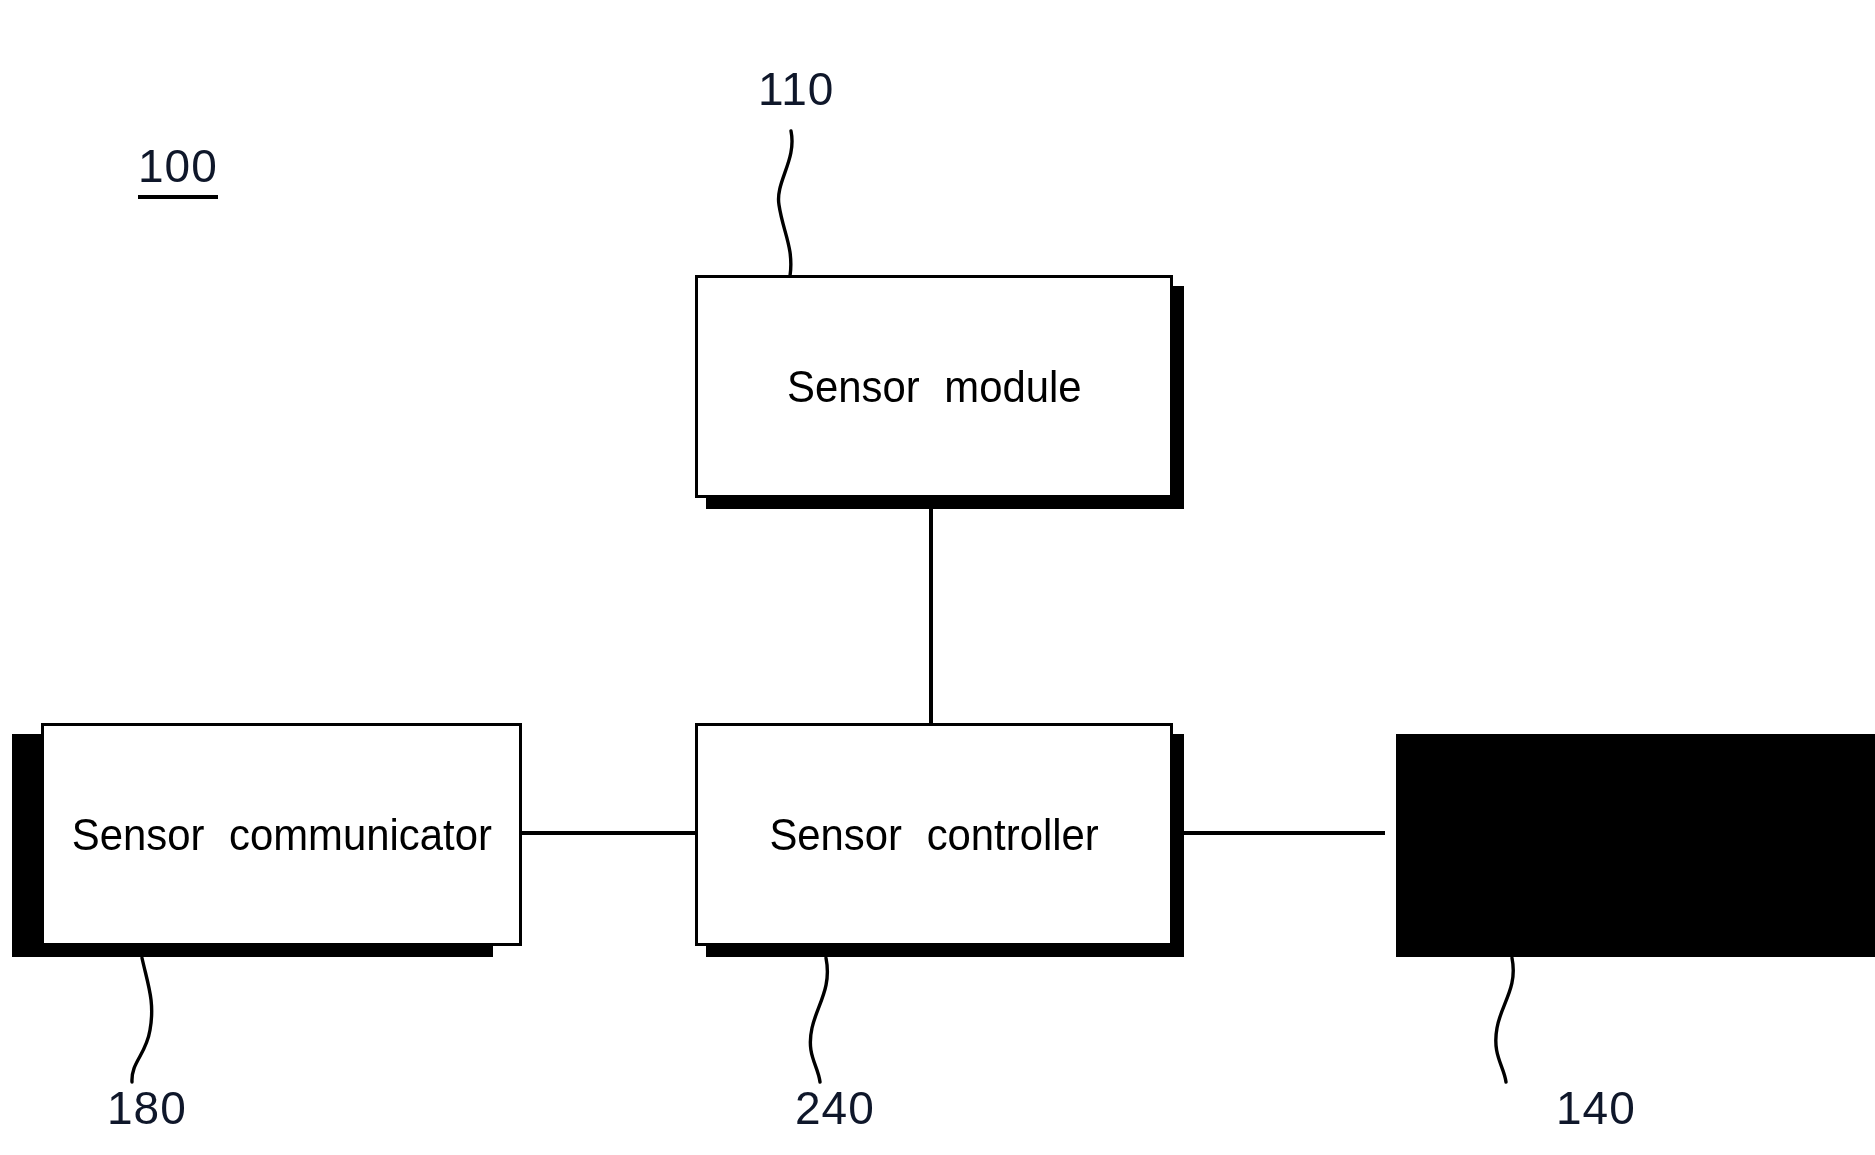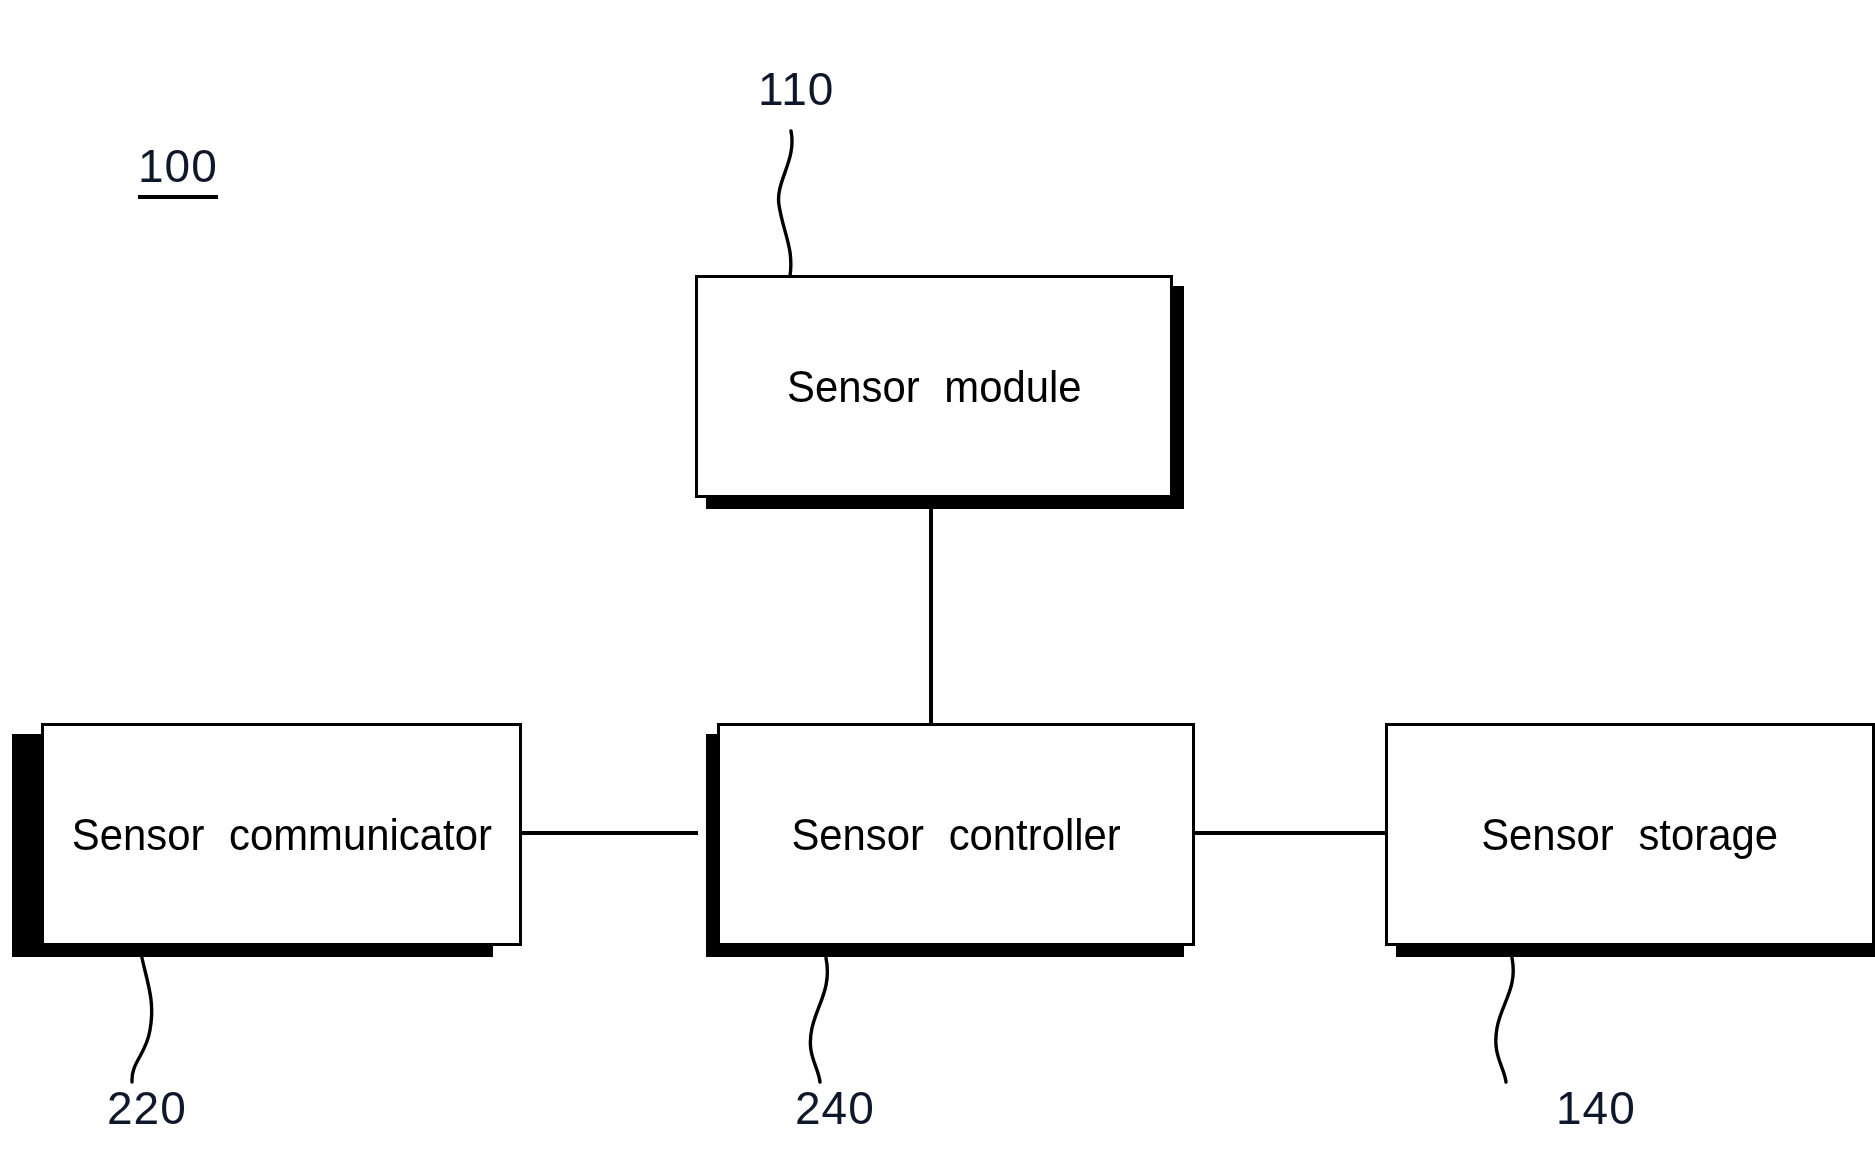--- a/index.html
+++ b/index.html
@@ -92,21 +92,21 @@
 </style>
 </head>
 <body>
 
 <div id="figure-root">
 
   <div class="ref-label underlined" style="left:138px; top:125px;">100</div>
 
   <div class="ref-label" style="left:758px; top:66px;">110</div>
 
-  <div class="ref-label" style="left:107px; top:1085px;">220</div>
+  <div class="ref-label" style="left:107px; top:1085px;">180</div>
 
   <div class="ref-label" style="left:795px; top:1085px;">240</div>
 
   <div class="ref-label" style="left:1556px; top:1085px;">140</div>
 
   <div class="connector-v" style="left:929px; top:497px; height:228px;"></div>
 
   <div class="connector-h" style="left:492px; top:831px; width:206px;"></div>
 
   <div class="connector-h" style="left:1172px; top:831px; width:213px;"></div>
@@ -115,28 +115,25 @@
   <div class="block" style="left:695px; top:275px; width:478px; height:223px;">
     <span class="block-label">Sensor module</span>
   </div>
 
   <div class="block-shadow" style="left:12px; top:734px; width:481px; height:223px;"></div>
   <div class="block" style="left:1px; top:723px; width:481px; height:223px;margin-left:40px;">
     <span class="block-label">Sensor communicator</span>
   </div>
 
   <div class="block-shadow" style="left:706px; top:734px; width:478px; height:223px;"></div>
-  <div class="block" style="left:695px; top:723px; width:478px; height:223px;margin-left:22px;">
+  <div class="block" style="left:695px; top:723px; width:478px; height:223px;">
     <span class="block-label">Sensor controller</span>
   </div>
 
   <div class="block-shadow" style="left:1396px; top:734px; width:490px; height:223px;"></div>
-  <div class="block" style="left:1385px; top:723px; width:490px; height:223px;">
-    <span class="block-label">Sensor storage</span>
-  </div>
 
   <svg id="leader-lines" viewBox="0 0 1875 1155">
 
     <path d="M 791 131 C 797 160, 775 182, 779 205 C 783 232, 794 248, 790 276"></path>
 
     <path d="M 142 958 C 148 985, 155 1002, 150 1030 C 146 1055, 131 1062, 132 1082"></path>
 
     <path d="M 826 958 C 832 988, 817 1005, 812 1028 C 806 1055, 818 1065, 820 1082"></path>
 
     <path d="M 1512 958 C 1518 988, 1501 1004, 1497 1028 C 1492 1055, 1504 1066, 1506 1082"></path>

